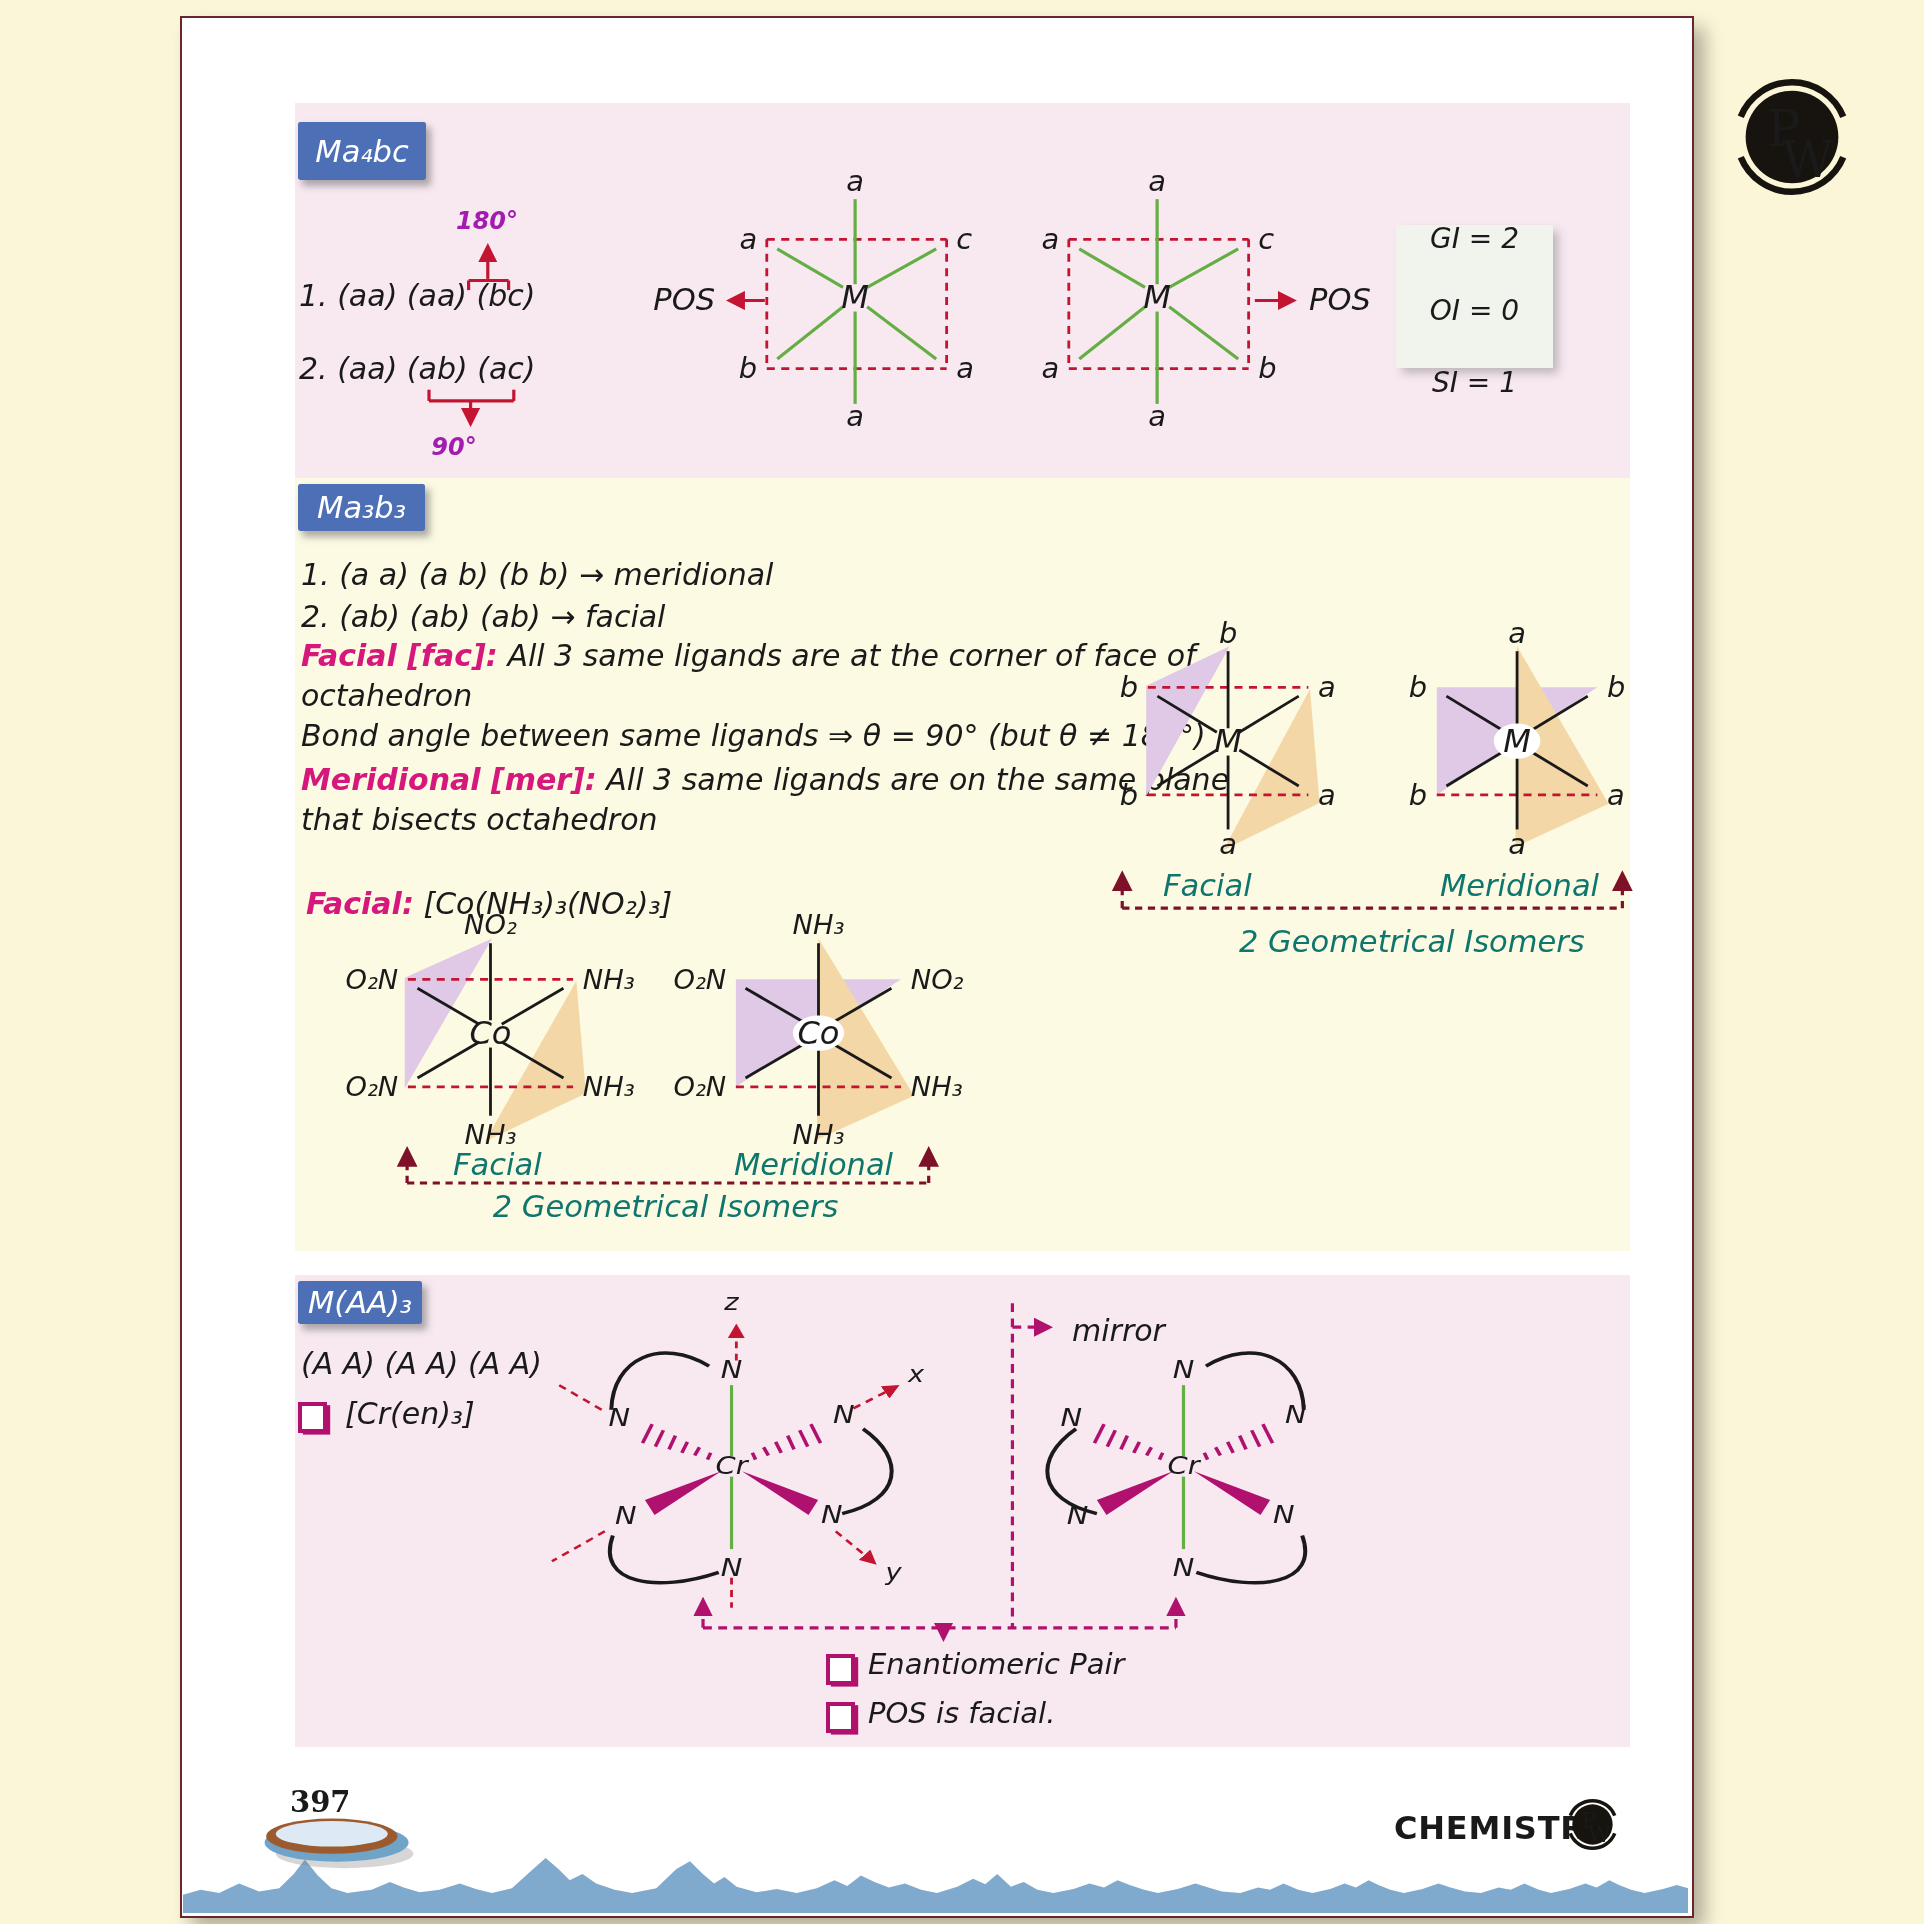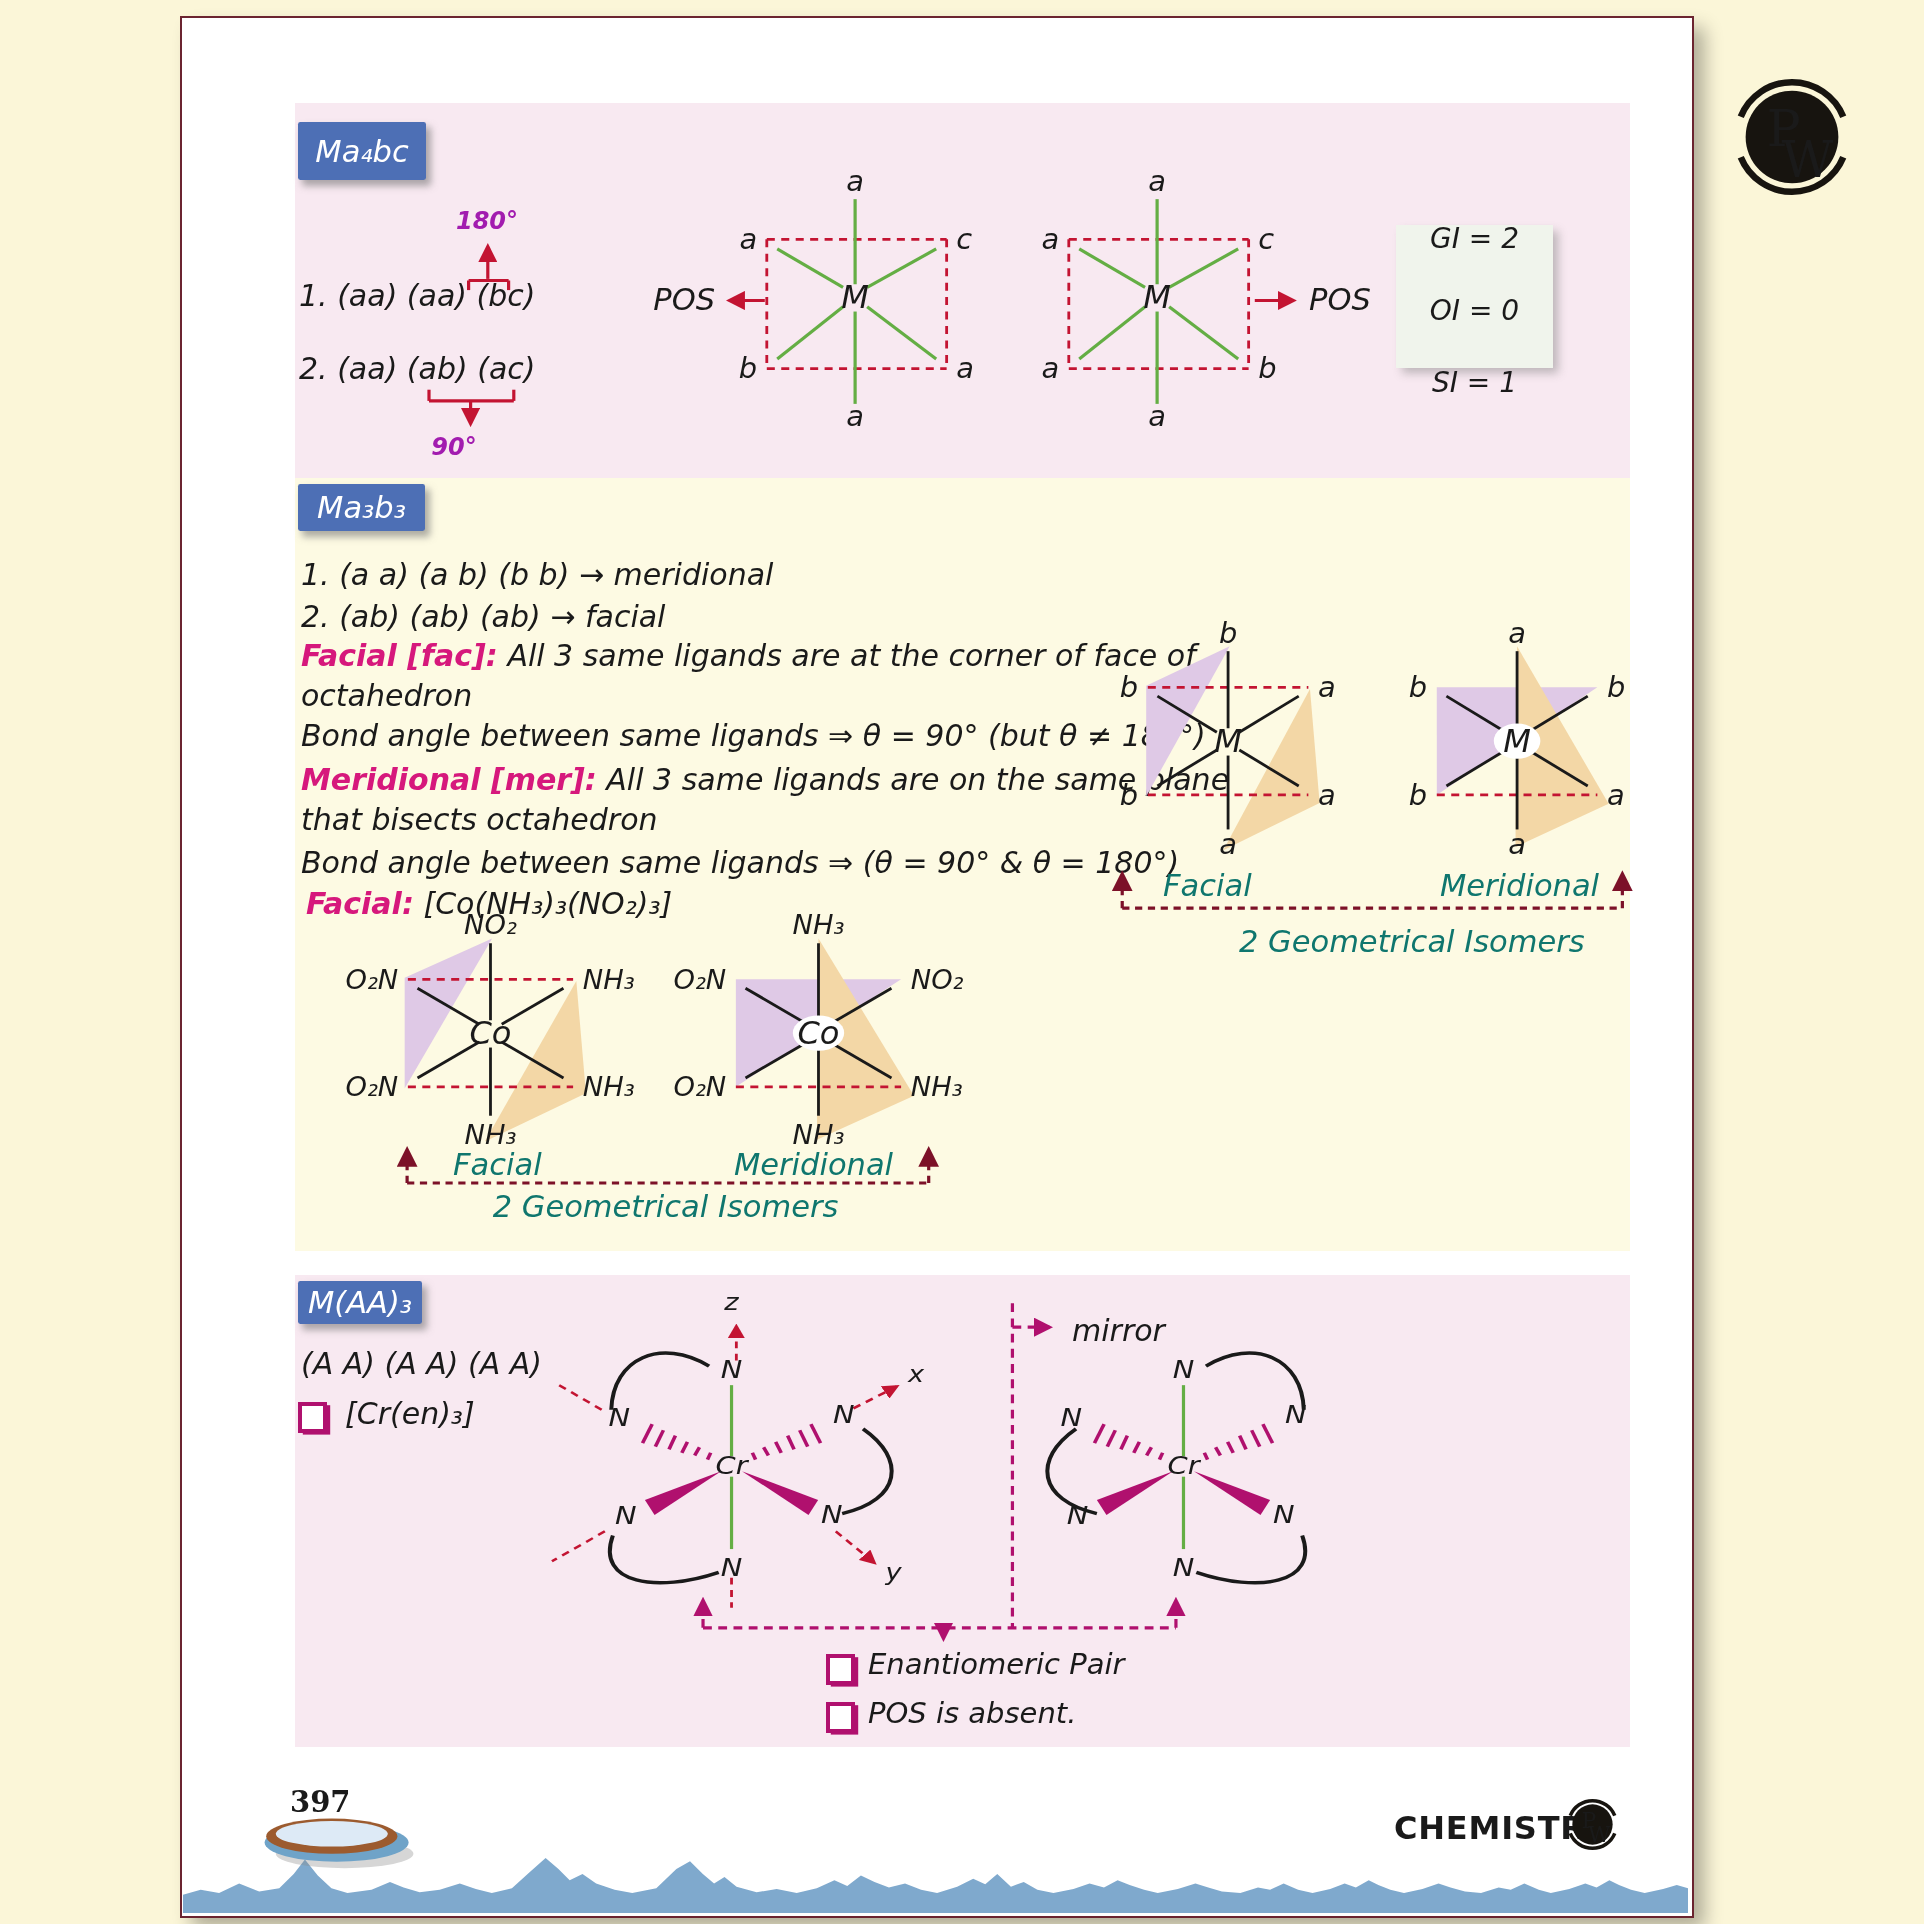--- a/index.html
+++ b/index.html
@@ -160,21 +160,20 @@
     <span class="mg">Facial [fac]:</span>
     <span>All 3 same ligands are at the corner of face of</span>
   </div>
   <div class="hw" style="left:301px;top:678px">octahedron</div>
   <div class="hw" style="left:301px;top:718px">Bond angle between same ligands ⇒ θ = 90° (but θ ≠ 180°)</div>
   <div class="hw" style="left:301px;top:762px">
     <span class="mg">Meridional [mer]:</span>
     <span>All 3 same ligands are on the same plane</span>
   </div>
   <div class="hw" style="left:301px;top:802px">that bisects octahedron</div>
-  <div class="hw" style="left:301px;top:845px">Bond angle between same ligands ⇒ (θ = 90° &amp; θ = 180°)</div>
   <div class="hw" style="left:306px;top:886px">
     <span class="mg">Facial:</span>
     <span>[Co(NH₃)₃(NO₂)₃]</span>
   </div>
 
   <svg style="left:1098px;top:619px" width="273" height="241" viewBox="0 0 340 300">
     <polygon class="pf" points="164,34 60,83 60,221"></polygon>
     <polygon class="of" points="264,87 276,229 156,288"></polygon>
     <line class="rd" x1="62" y1="85" x2="262" y2="85"></line>
     <line class="rd" x1="62" y1="219" x2="262" y2="219"></line>
@@ -361,21 +360,21 @@
     <line class="md" x1="20" y1="415" x2="610" y2="415"></line>
     <line class="md" x1="20" y1="415" x2="20" y2="381" marker-end="url(#am)"></line>
     <line class="md" x1="610" y1="415" x2="610" y2="381" marker-end="url(#am)"></line>
     <line class="md" x1="320" y1="415" x2="320" y2="428" marker-end="url(#am)"></line>
   </svg>
   <div class="hw" style="left:1072px;top:1313px">mirror</div>
 
   <div class="bx" style="left:826px;top:1654px"></div>
   <div class="hw" style="left:868px;top:1647px;font-size:29px">Enantiomeric Pair</div>
   <div class="bx" style="left:826px;top:1702px"></div>
-  <div class="hw" style="left:868px;top:1696px;font-size:29px">POS is absent.</div>
+  <div class="hw" style="left:868px;top:1696px;font-size:29px">POS is facial.</div>
 
   <svg style="left:183px;top:1842px" width="1505" height="71" viewBox="0 0 1876 89" preserveAspectRatio="none">
     <path class="wave" d="M0,66 L22,60 45,64 70,52 95,62 120,58 138,40 152,22 168,42 185,58 205,64 235,60 258,50 275,57 295,63 320,60 345,52 365,59 385,64 410,58 432,38 452,20 468,34 482,48 498,40 515,52 538,60 560,64 590,58 615,34 632,24 648,40 662,52 675,44 690,56 715,63 740,59 765,64 790,58 812,48 828,55 845,42 862,50 880,57 900,52 920,60 940,64 965,56 985,46 1000,53 1015,40 1032,56 1048,50 1065,60 1085,64 1110,59 1130,52 1148,57 1165,48 1180,54 1198,60 1215,64 1240,59 1262,52 1278,57 1295,62 1318,64 1340,57 1355,60 1372,52 1390,60 1408,64 1430,59 1448,52 1462,57 1478,48 1490,54 1505,60 1522,64 1545,59 1565,52 1580,57 1598,62 1618,64 1640,57 1655,60 1672,52 1690,60 1705,64 1728,59 1748,52 1762,57 1778,48 1790,54 1805,60 1822,64 1845,59 1862,54 1876,58 L1876,89 L0,89 Z"></path>
   </svg>
 
   <svg style="left:255px;top:1801px" width="168" height="80" viewBox="0 0 210 100">
     <ellipse cx="112" cy="66" rx="86" ry="18" fill="#8a8a8a" opacity="0.35"></ellipse>
     <ellipse cx="102" cy="52" rx="90" ry="24" fill="#6FA3C8"></ellipse>
     <ellipse cx="96" cy="44" rx="82" ry="22" fill="#9C5B2F"></ellipse>
     <ellipse cx="96" cy="41" rx="70" ry="16" fill="#DDEAF6"></ellipse>

